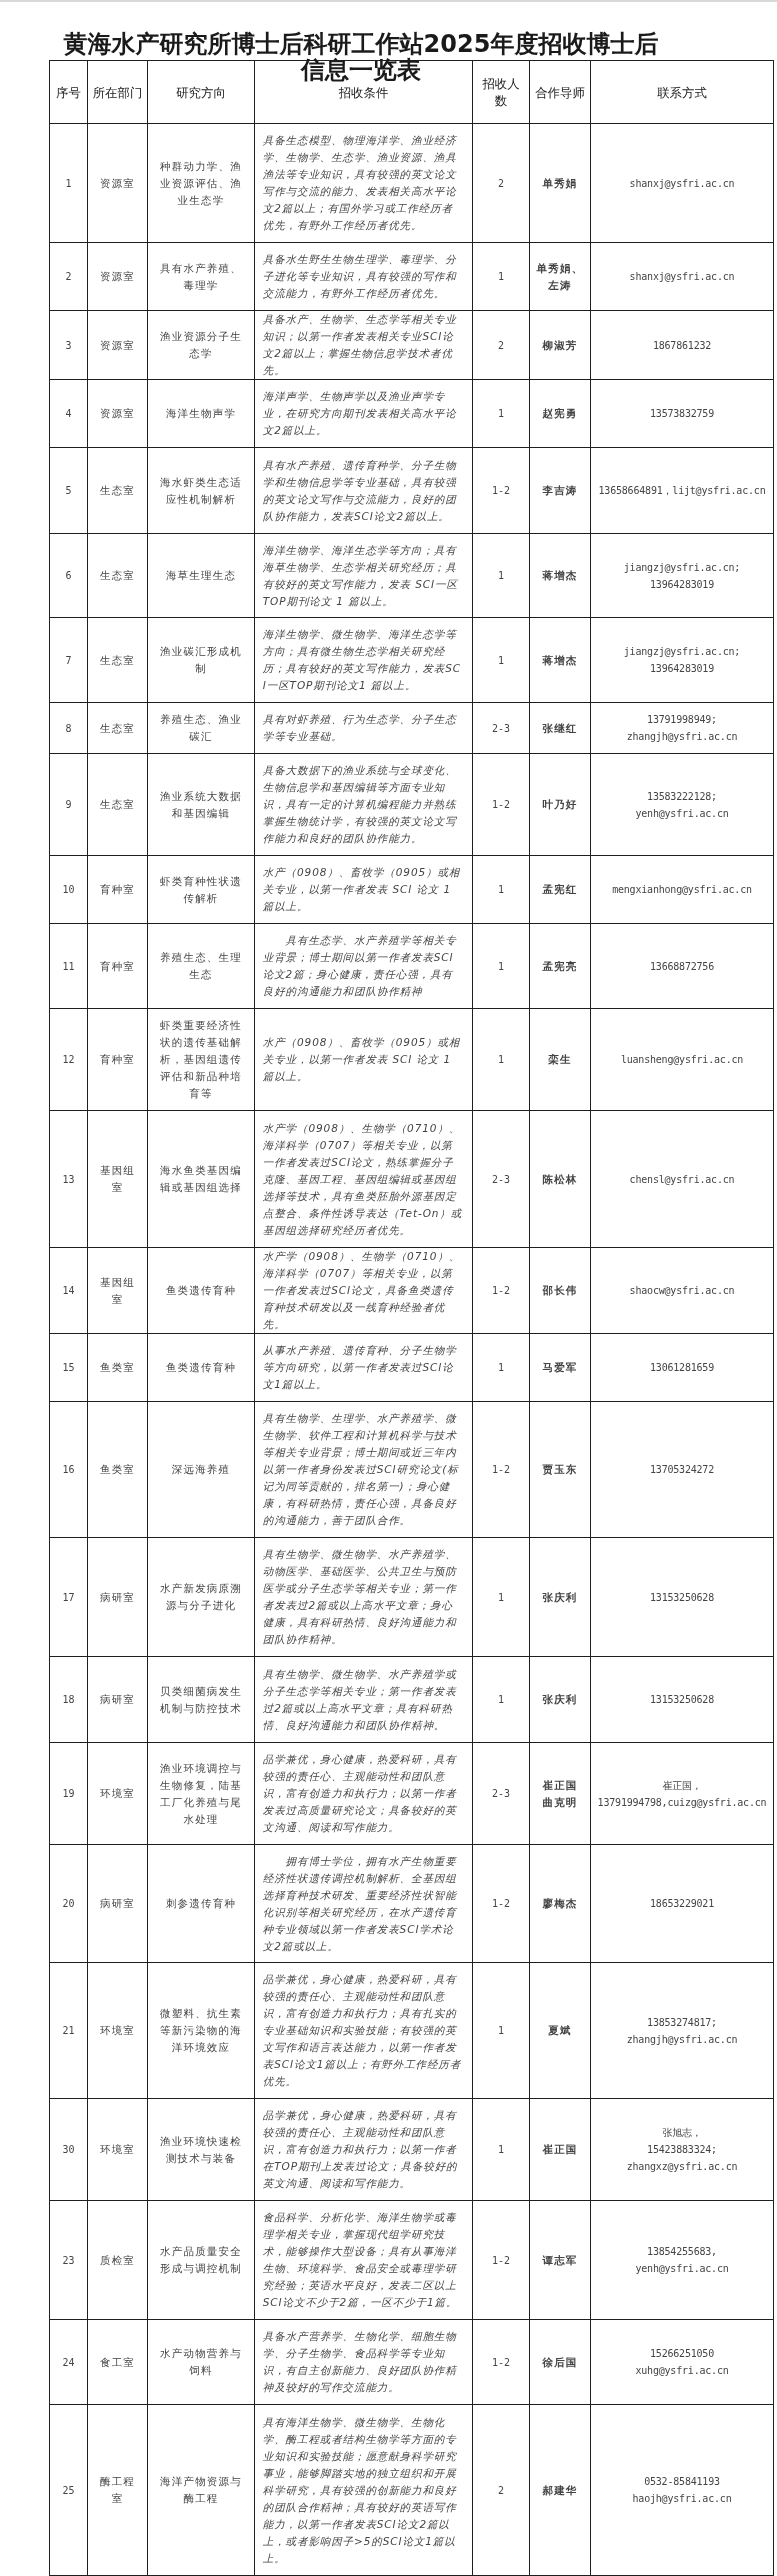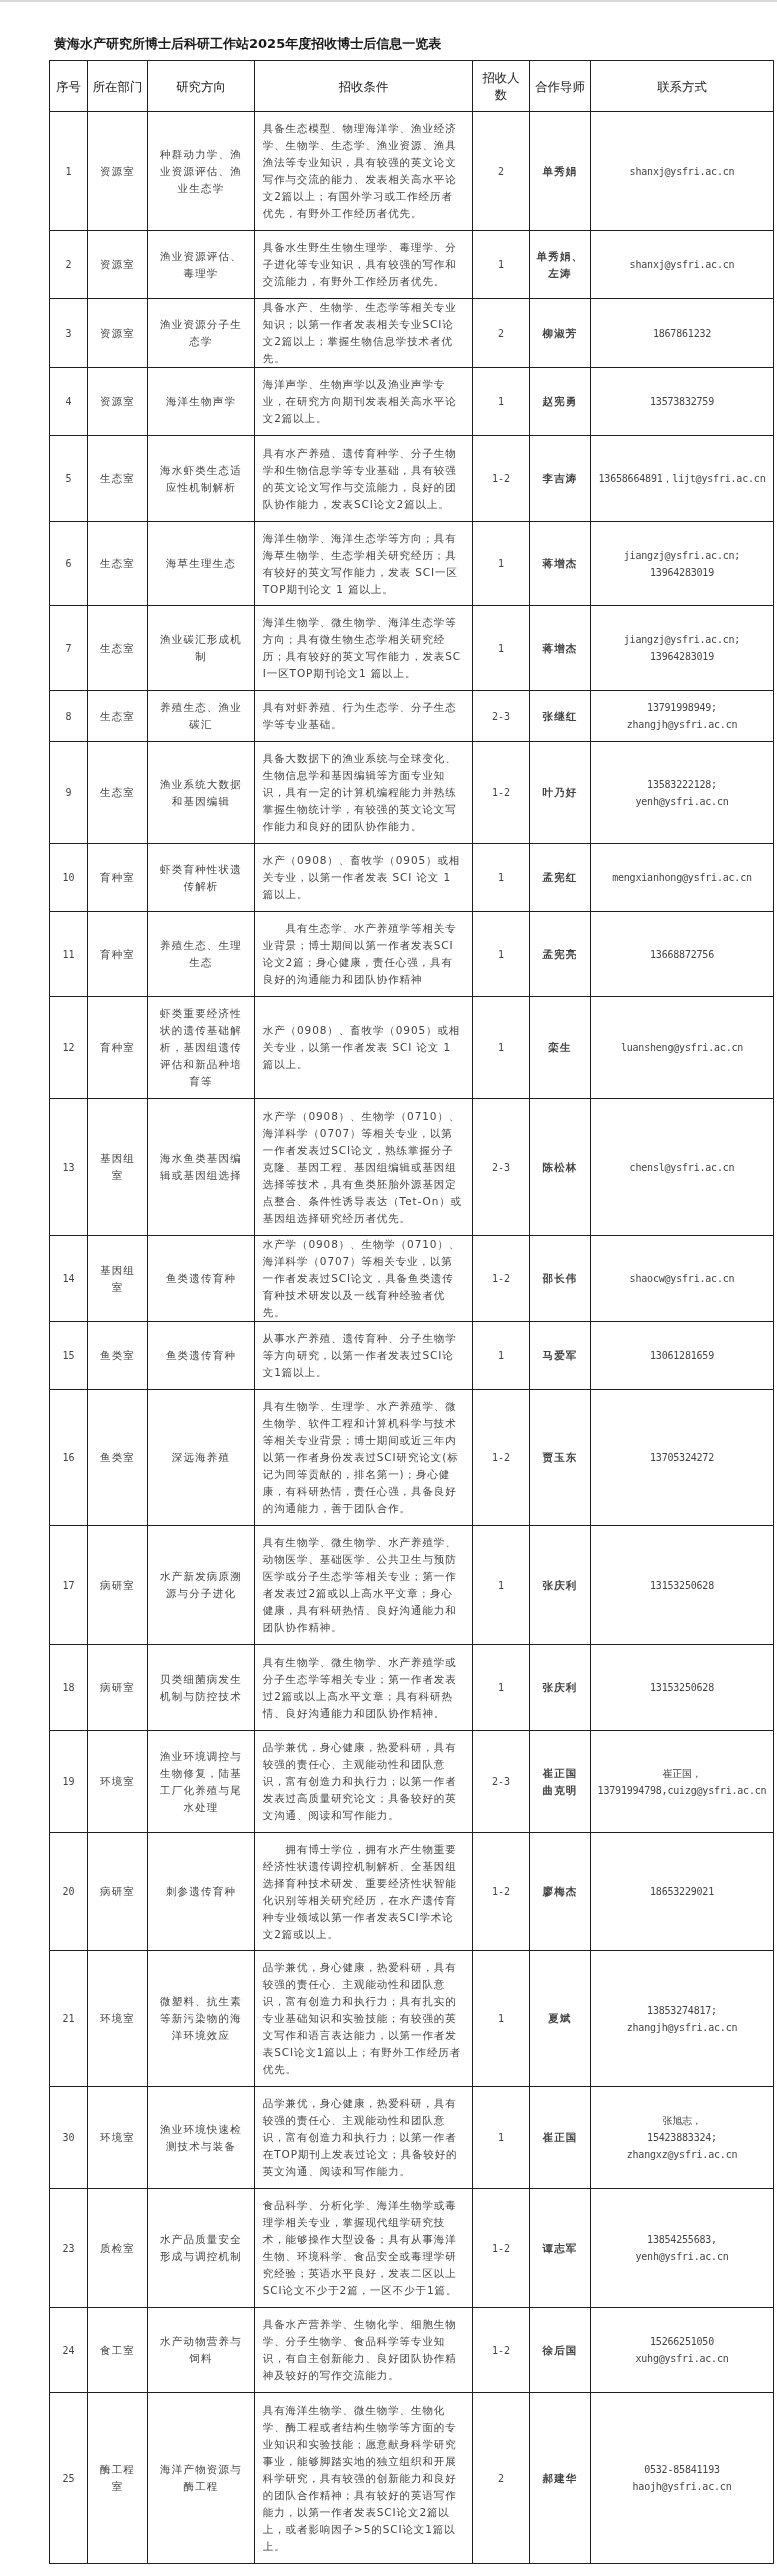--- a/index.html
+++ b/index.html
@@ -3,35 +3,35 @@
 <meta charset="utf-8">
 <style>
   html, body { margin: 0; padding: 0; background: #ffffff; }
   body {
     width: 778px; height: 2576px; position: relative; overflow: hidden;
     font-family: "DejaVu Sans", "Liberation Sans", sans-serif;
     color: #3a3a3a;
   }
   .topline { position: absolute; left: 0; top: 0; width: 778px; height: 1.6px; background: #d9d9d9; }
   .title {
-    position: absolute; left: 0; width: 668px; top: 31px; text-align: left;
-    font-size: 13px; font-weight: bold; color: #1a1a1a; letter-spacing: 0px;
+    position: absolute; left: 0; width: 668px; top: 31px; text-align: center;
+    font-size: 24px; font-weight: bold; color: #1a1a1a; letter-spacing: 0px;
     padding-left: 54px; box-sizing: border-box; line-height: 26.4px;
   }
   table {
     position: absolute; left: 49px; top: 60px; width: 723px;
     border-collapse: collapse; table-layout: fixed;
   }
   td, th {
     border: 1.2px solid #1f1f1f; padding: 0; vertical-align: middle;
     text-align: center; word-break: break-all;
   }
   th { font-weight: normal; font-size: 12.4px; color: #222; line-height: 17px; padding: 0 4.7px; }
   td { font-size: 10.5px; line-height: 17px; color: #444; }
-  td.req { text-align: left; padding: 0 9.3px 0 7.8px; letter-spacing: 0.9px; }
+  td.req { text-align: left; padding: 0 9.3px 0 7.8px; letter-spacing: 0.9px; font-style: italic; }
   td.dir { padding: 0 7.8px; letter-spacing: 1.2px; }
   td.dept { padding: 0 6.2px; letter-spacing: 1.2px; }
   td.adv { padding: 0 4.7px; letter-spacing: 1.2px; font-weight: bold; }
   td.contact { font-family: "DejaVu Sans Mono", "Liberation Mono", monospace; font-size: 10px; letter-spacing: -0.2px; padding: 0 4.7px; color: #444; }
   td.num, td.count { font-family: "DejaVu Sans Mono", "Liberation Mono", monospace; font-size: 10px; }
   .line { display: block; }
 </style>
 </head>
 <body>
 
@@ -42,21 +42,21 @@
   <colgroup>
     <col style="width:38px">
       <col style="width:60px">
       <col style="width:107px">
       <col style="width:218px">
       <col style="width:57px">
       <col style="width:61px">
       <col style="width:183px">
   </colgroup>
   <thead>
-    <tr style="height:51px">
+    <tr style="height:63px">
       <th>序号</th>
       <th>所在部门</th>
       <th>研究方向</th>
       <th>招收条件</th>
       <th>招收人数</th>
       <th>合作导师</th>
       <th>联系方式</th>
     </tr>
   </thead>
   <tbody id="tbody">
@@ -65,21 +65,21 @@
     <td class="dept">资源室</td>
     <td class="dir">种群动力学、渔业资源评估、渔业生态学</td>
     <td class="req">具备生态模型、物理海洋学、渔业经济学、生物学、生态学、渔业资源、渔具渔法等专业知识，具有较强的英文论文写作与交流的能力、发表相关高水平论文2篇以上；有国外学习或工作经历者优先，有野外工作经历者优先。</td>
     <td class="count">2</td>
     <td class="adv">单秀娟</td>
     <td class="contact">shanxj@ysfri.ac.cn</td>
   </tr>
       <tr style="height: 68px;">
     <td class="num">2</td>
     <td class="dept">资源室</td>
-    <td class="dir">渔业资源评估、毒理学</td>
+    <td class="dir">具有水产养殖、毒理学</td>
     <td class="req">具备水生野生生物生理学、毒理学、分子进化等专业知识，具有较强的写作和交流能力，有野外工作经历者优先。</td>
     <td class="count">1</td>
     <td class="adv">单秀娟、左涛</td>
     <td class="contact">shanxj@ysfri.ac.cn</td>
   </tr>
       <tr style="height: 68px;">
     <td class="num">3</td>
     <td class="dept">资源室</td>
     <td class="dir">渔业资源分子生态学</td>
     <td class="req">具备水产、生物学、生态学等相关专业知识；以第一作者发表相关专业SCI论文2篇以上；掌握生物信息学技术者优先。</td>

